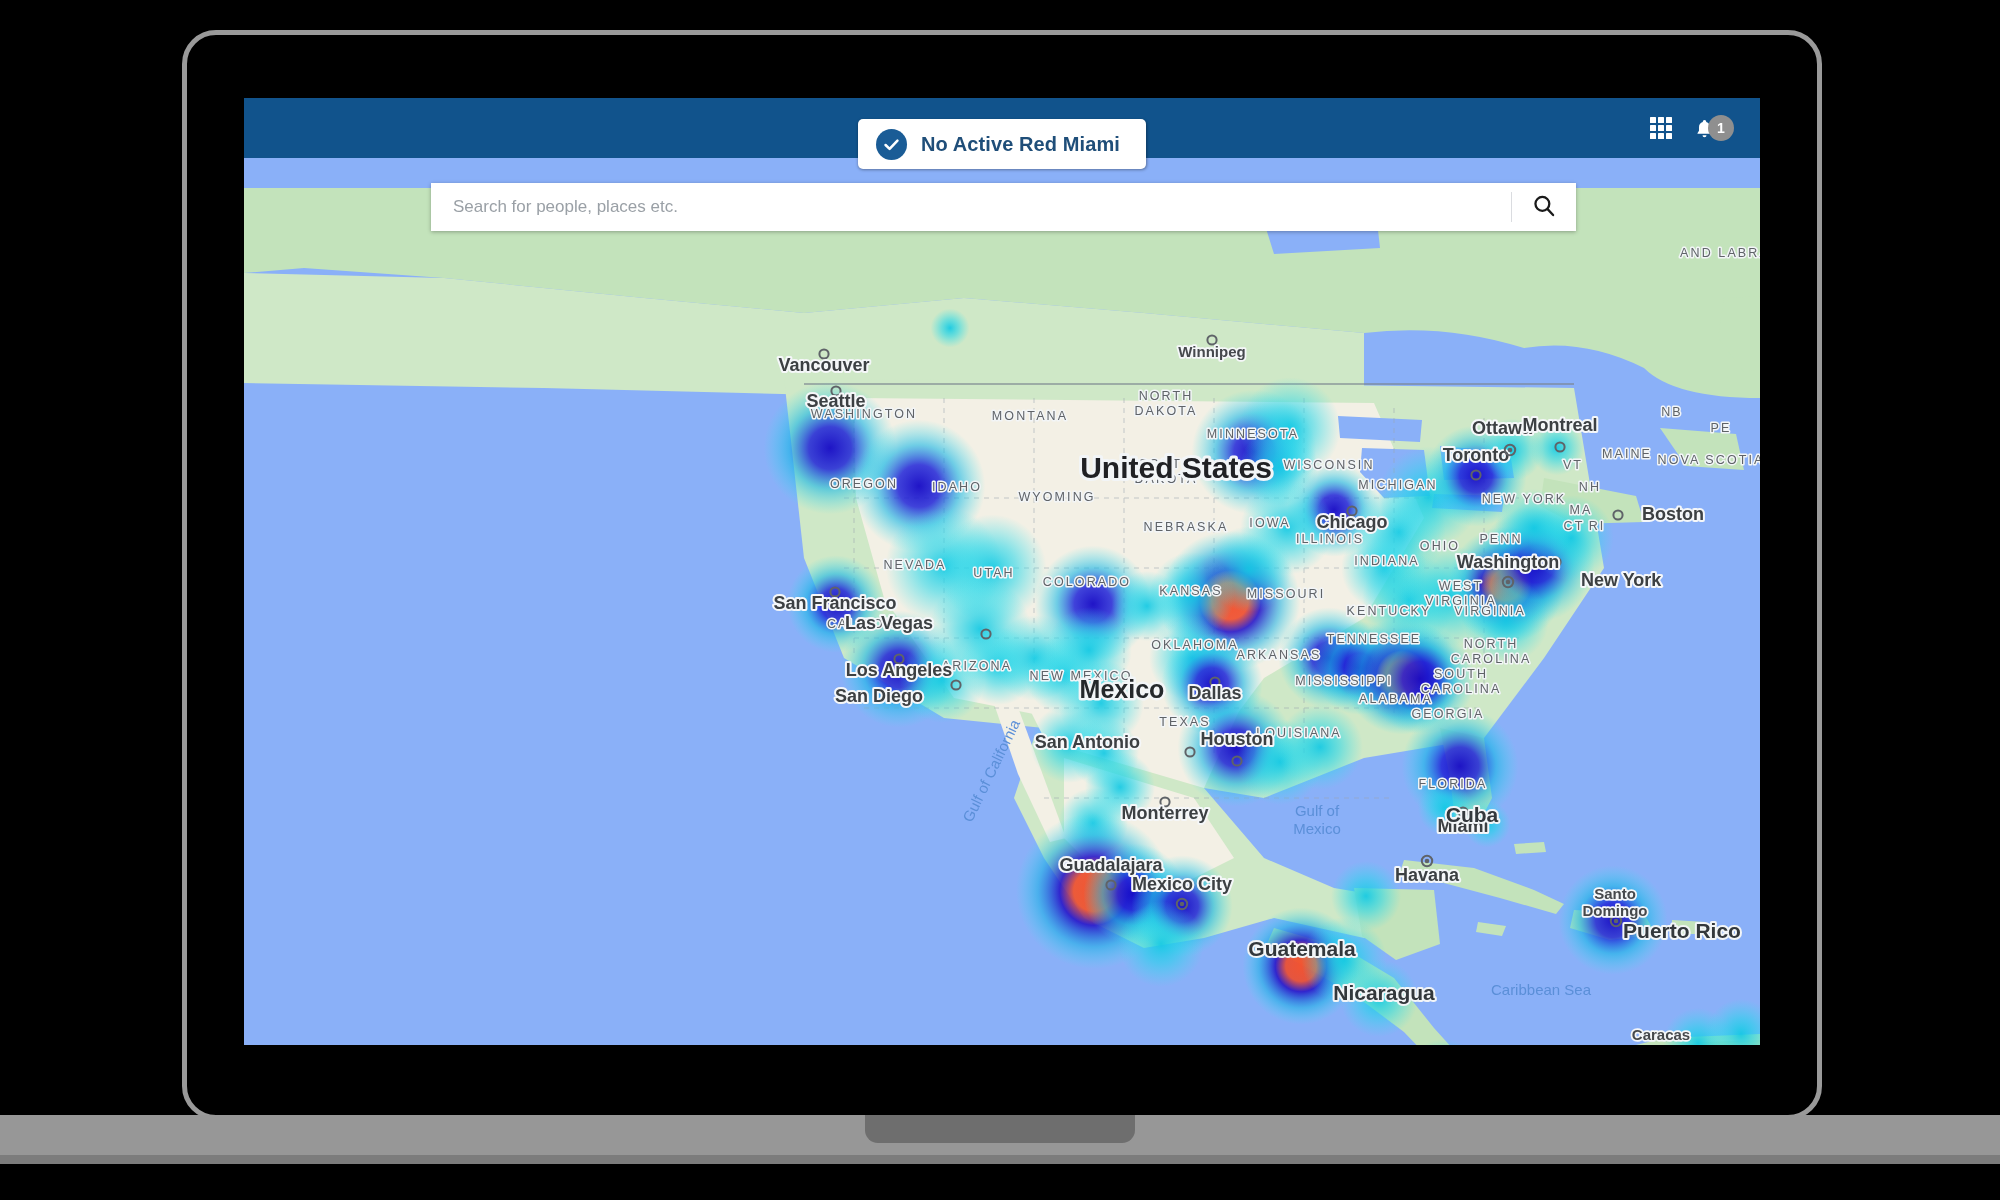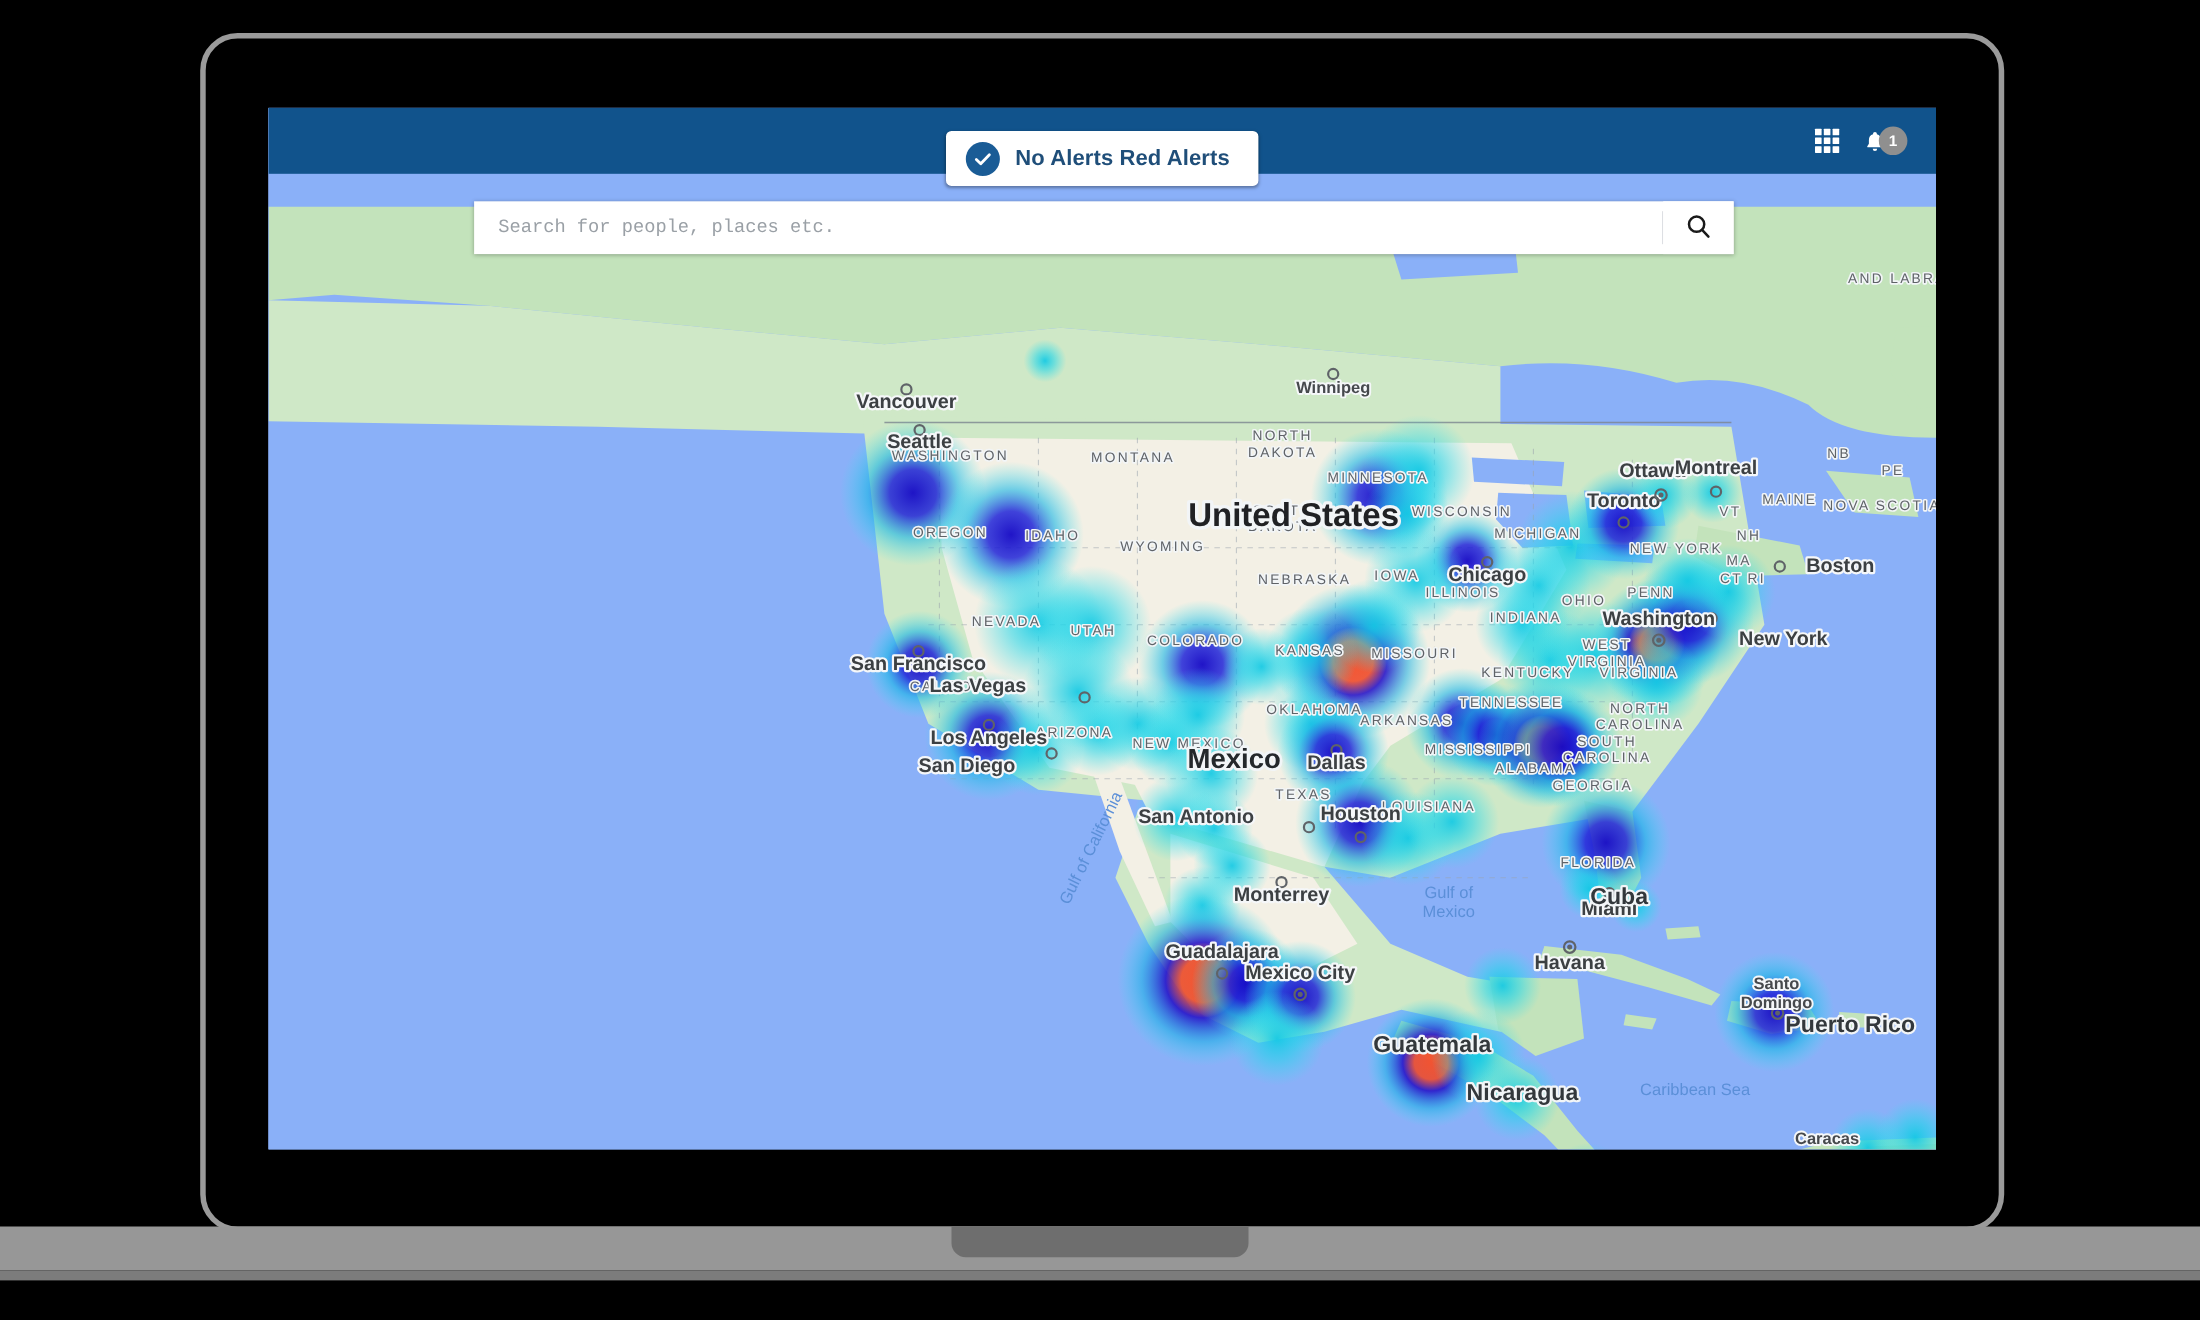--- a/index.html
+++ b/index.html
@@ -108,21 +108,21 @@
     left: 187px; top: 85px;
     width: 1145px; height: 48px;
     background: #fff;
     display: flex;
     box-shadow: 0 1px 4px rgba(0,0,0,.3);
     z-index: 35;
   }
   .searchbar input {
     flex: 1 1 auto; border: none; outline: none;
     padding: 0 22px; font-size: 17px; color: #3c4043;
-    font-family: Liberation Mono, monospace;
+    font-family: Liberation Sans, sans-serif;
     background: transparent;
   }
   .searchbar input::placeholder { color: #9aa0a6; }
   .search-divider { width: 1px; background: #dadce0; margin: 9px 0; }
   .search-btn {
     width: 64px; display: flex; align-items: center; justify-content: center;
     background: #fff; border: none; cursor: pointer;
   }
 
   
@@ -465,21 +465,21 @@
       </button>
     </div>
 
     <div class="appbar">
       <div class="alert-pill">
         <span class="check-circle">
           <svg width="19" height="19" viewBox="0 0 24 24" fill="none" stroke="#ffffff" stroke-width="3.2" stroke-linecap="round" stroke-linejoin="round">
             <polyline points="4.5,12.6 9.6,17.6 19.5,7.2"></polyline>
           </svg>
         </span>
-        <span class="alert-pill-text">No Alerts Red Alerts</span>
+        <span class="alert-pill-text">No Active Red Miami</span>
       </div>
 
       <div class="appbar-actions">
         <div class="grid-icon">
           <i></i>
             <i></i>
             <i></i>
             <i></i>
             <i></i>
             <i></i>

